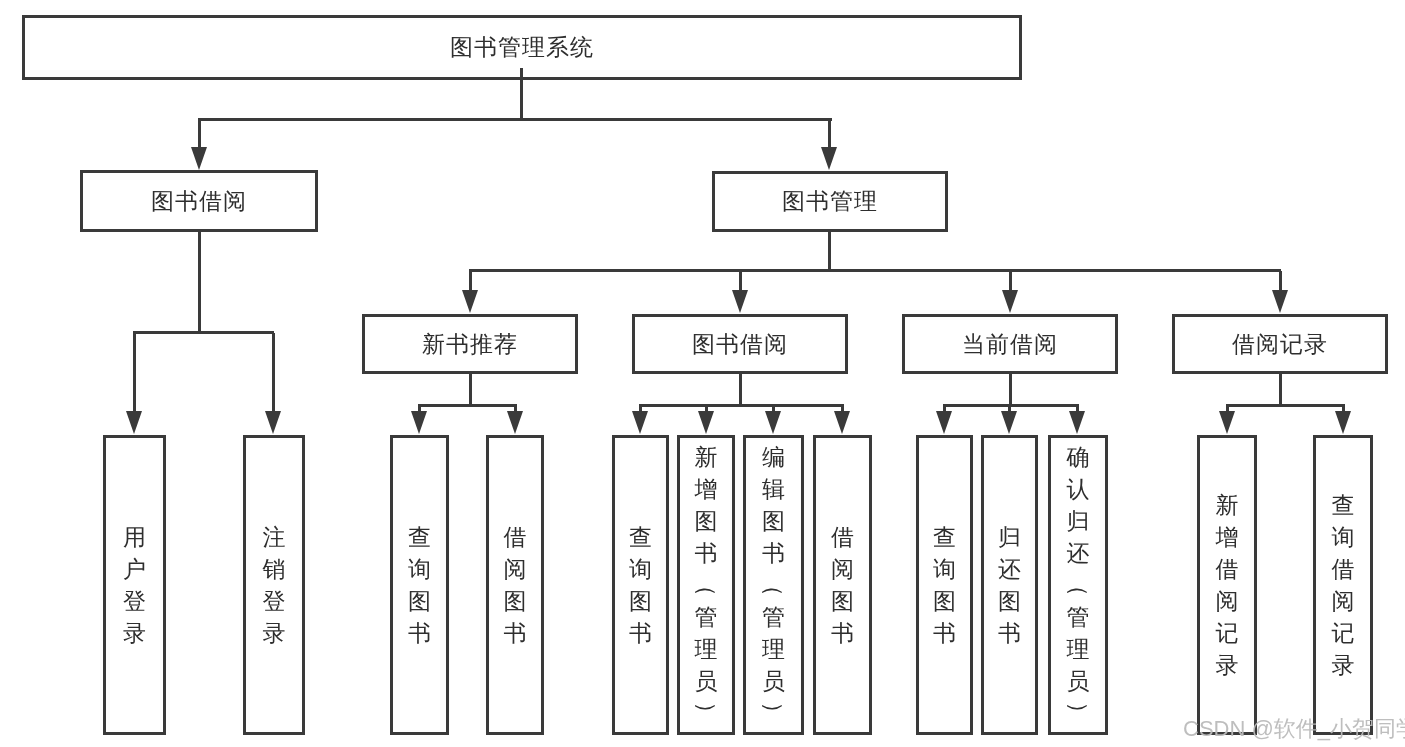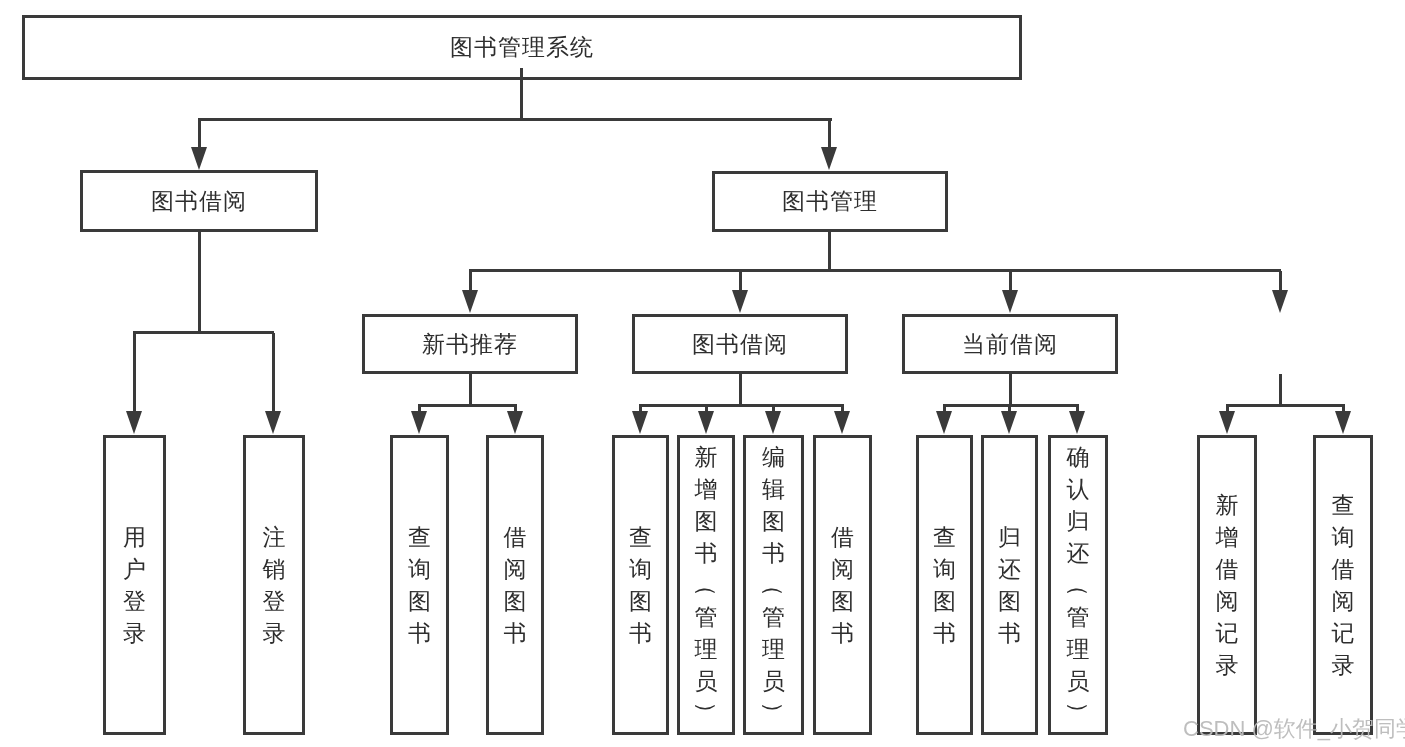--- a/index.html
+++ b/index.html
@@ -48,20 +48,23 @@
 
   <div class="box" style="left:362px;top:314px;width:216px;height:60px;">
     <span>新书推荐</span>
   </div>
   <div class="box" style="left:632px;top:314px;width:216px;height:60px;">
     <span>图书借阅</span>
   </div>
   <div class="box" style="left:902px;top:314px;width:216px;height:60px;">
     <span>当前借阅</span>
   </div>
+  <div class="box" style="left:1172px;top:314px;width:216px;height:60px;">
+    <span>借阅记录</span>
+  </div>
 
   <div class="box vbox" style="left:103px;top:435px;width:63px;height:300px;">
     <span class="vlabel">
         <span>用</span>
         <span>户</span>
         <span>登</span>
         <span>录</span>
       </span>
   </div>
   <div class="box vbox" style="left:243px;top:435px;width:62px;height:300px;">

